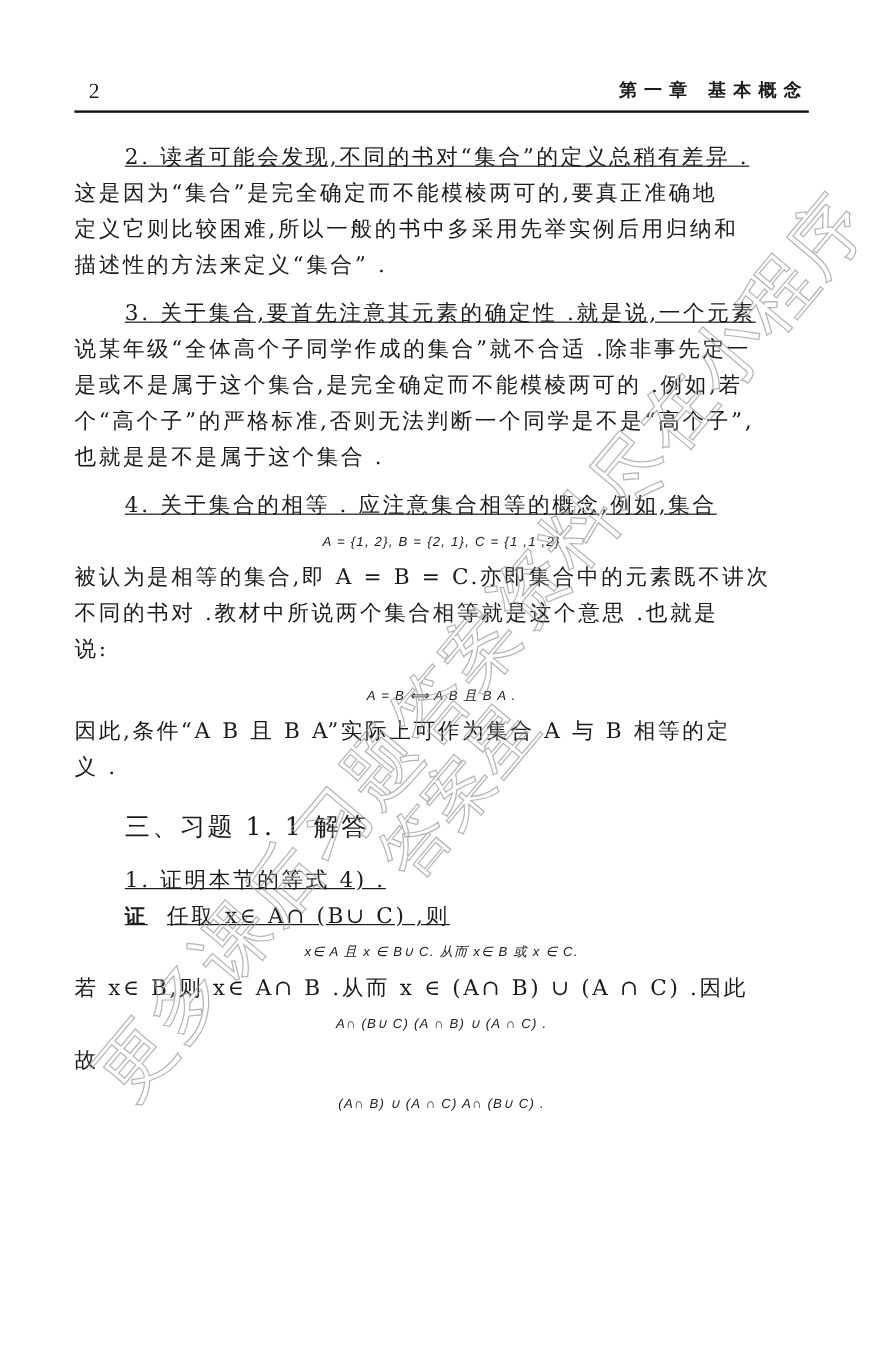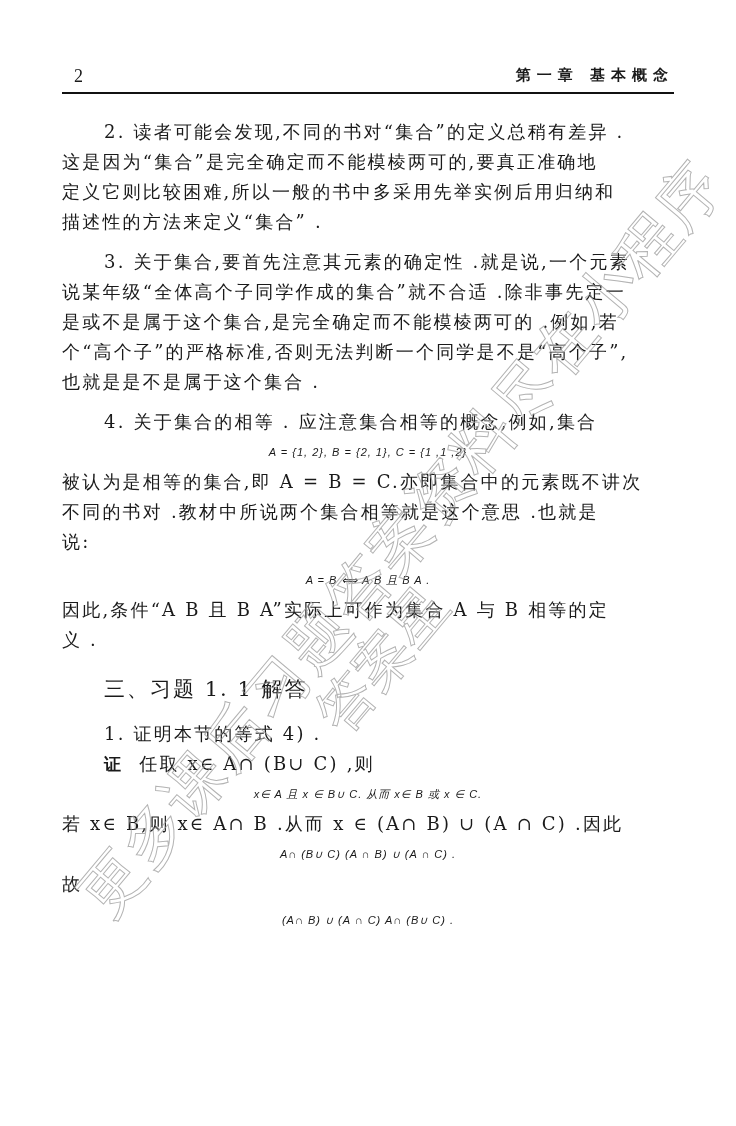--- a/index.html
+++ b/index.html
@@ -20,21 +20,21 @@
     font-family: "DejaVu Sans", sans-serif; font-weight: bold; font-size: 15px; letter-spacing: 6px;
   }
   .rule {
     position: absolute; left: 62px; top: 92px; width: 612px; height: 2px; background: #111;
   }
   .body {
     position: absolute; left: 62px; top: 117px; width: 612px;
     font-size: 18px; letter-spacing: 2.2px;
   }
   .line { height: 30px; line-height: 30px; white-space: nowrap; overflow: visible; }
-  .indent { padding-left: 42px; }
+  .indent { padding-left: 42px; text-decoration: underline; }
   .center { text-align: center; }
   .formula {
     font-family: Liberation Sans, sans-serif; font-style: italic; font-size: 11px; letter-spacing: 1px;
   }
   .section-title {
     height: 44px; line-height: 44px; padding-left: 42px; font-size: 21px; margin-top: 12px; margin-bottom: 8px;
     letter-spacing: 2px;
   }
   .bold-label { font-family: "DejaVu Sans", sans-serif; font-weight: bold; font-size: 17px; margin-right: 16px; }
   .watermark {

